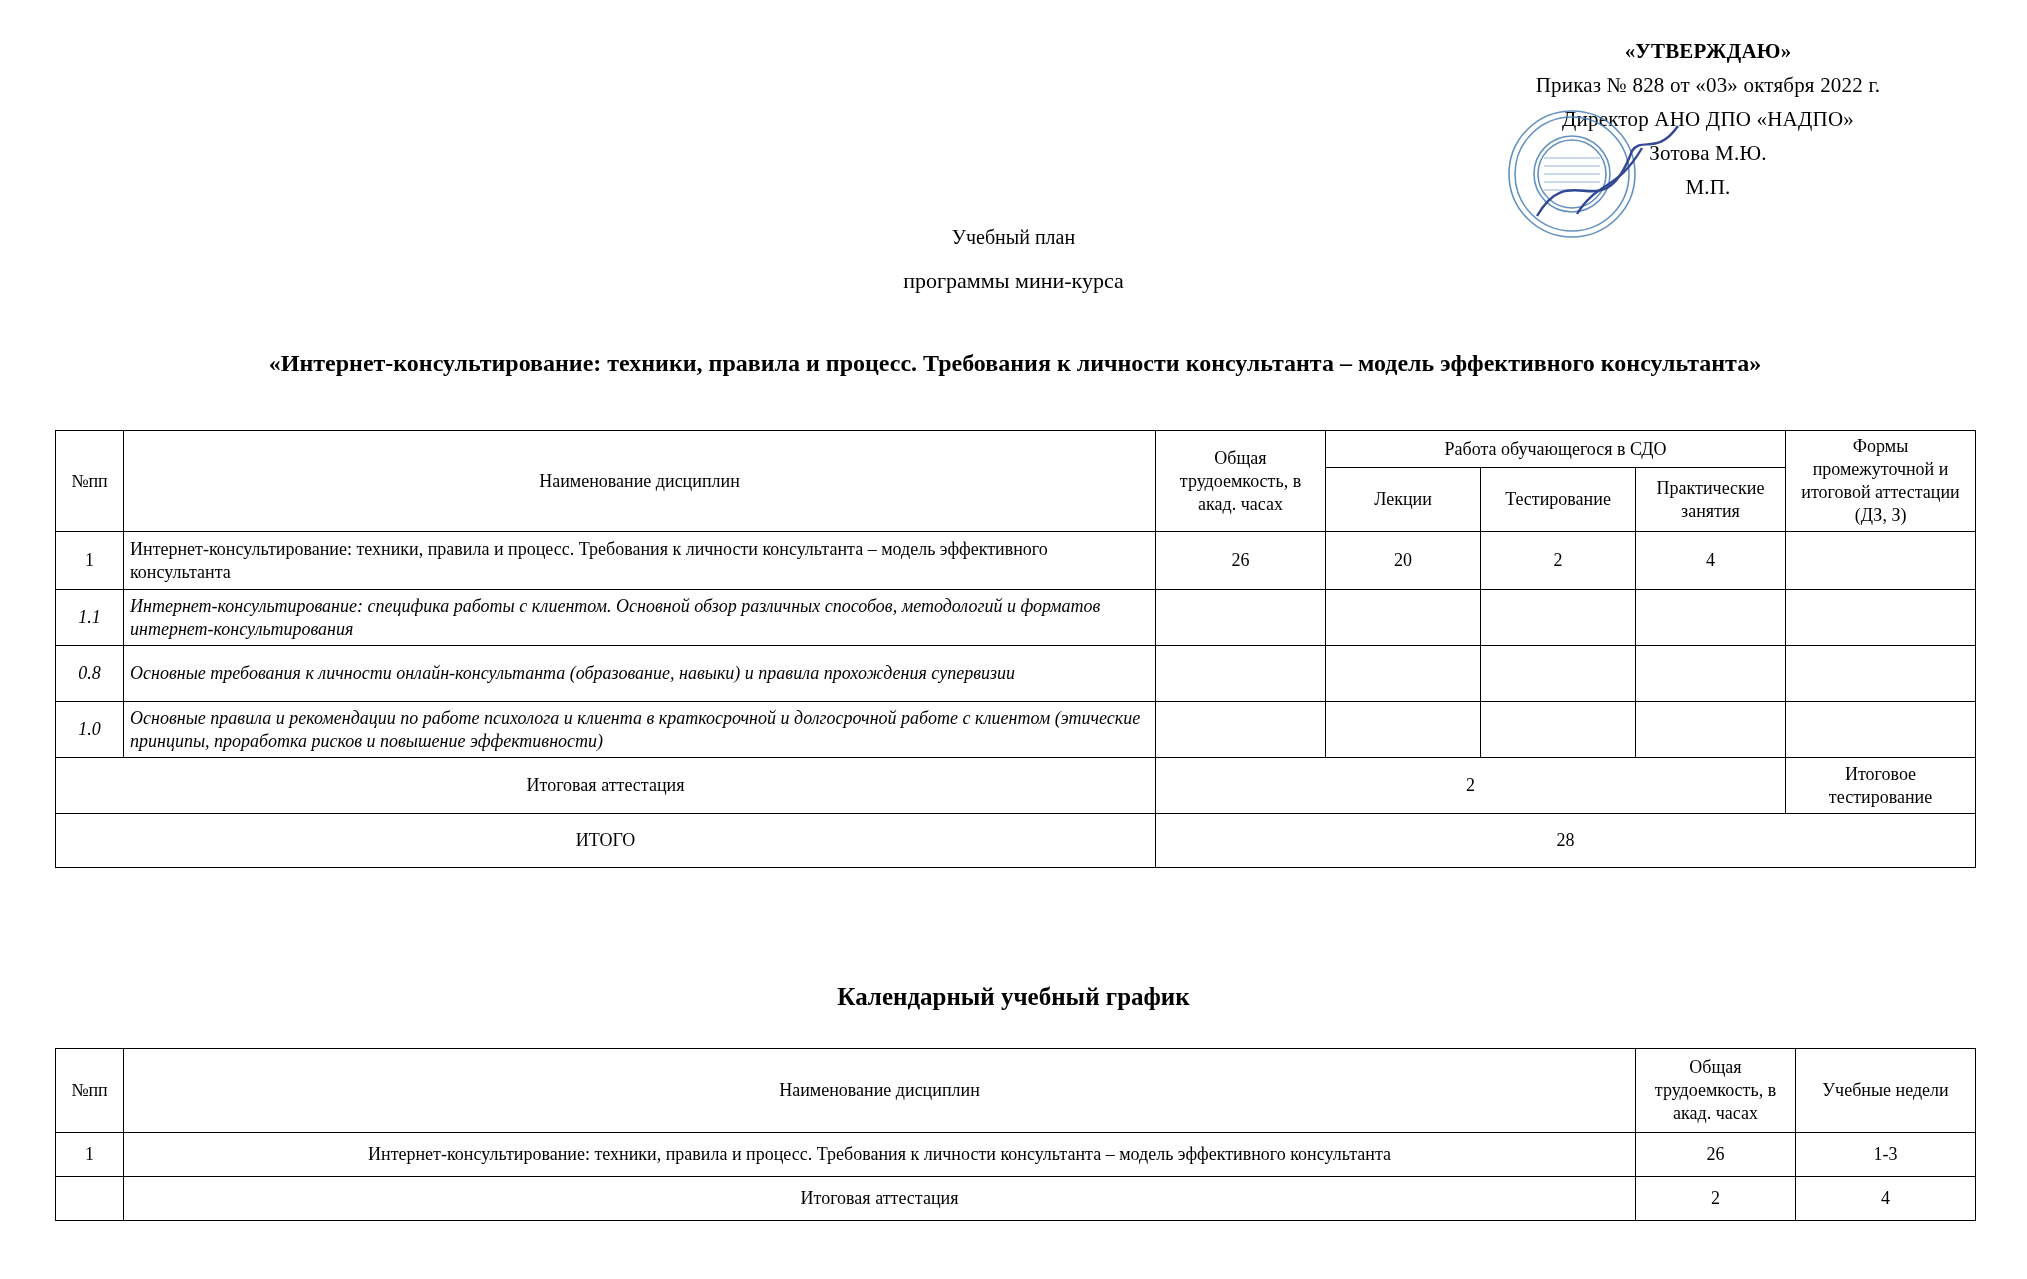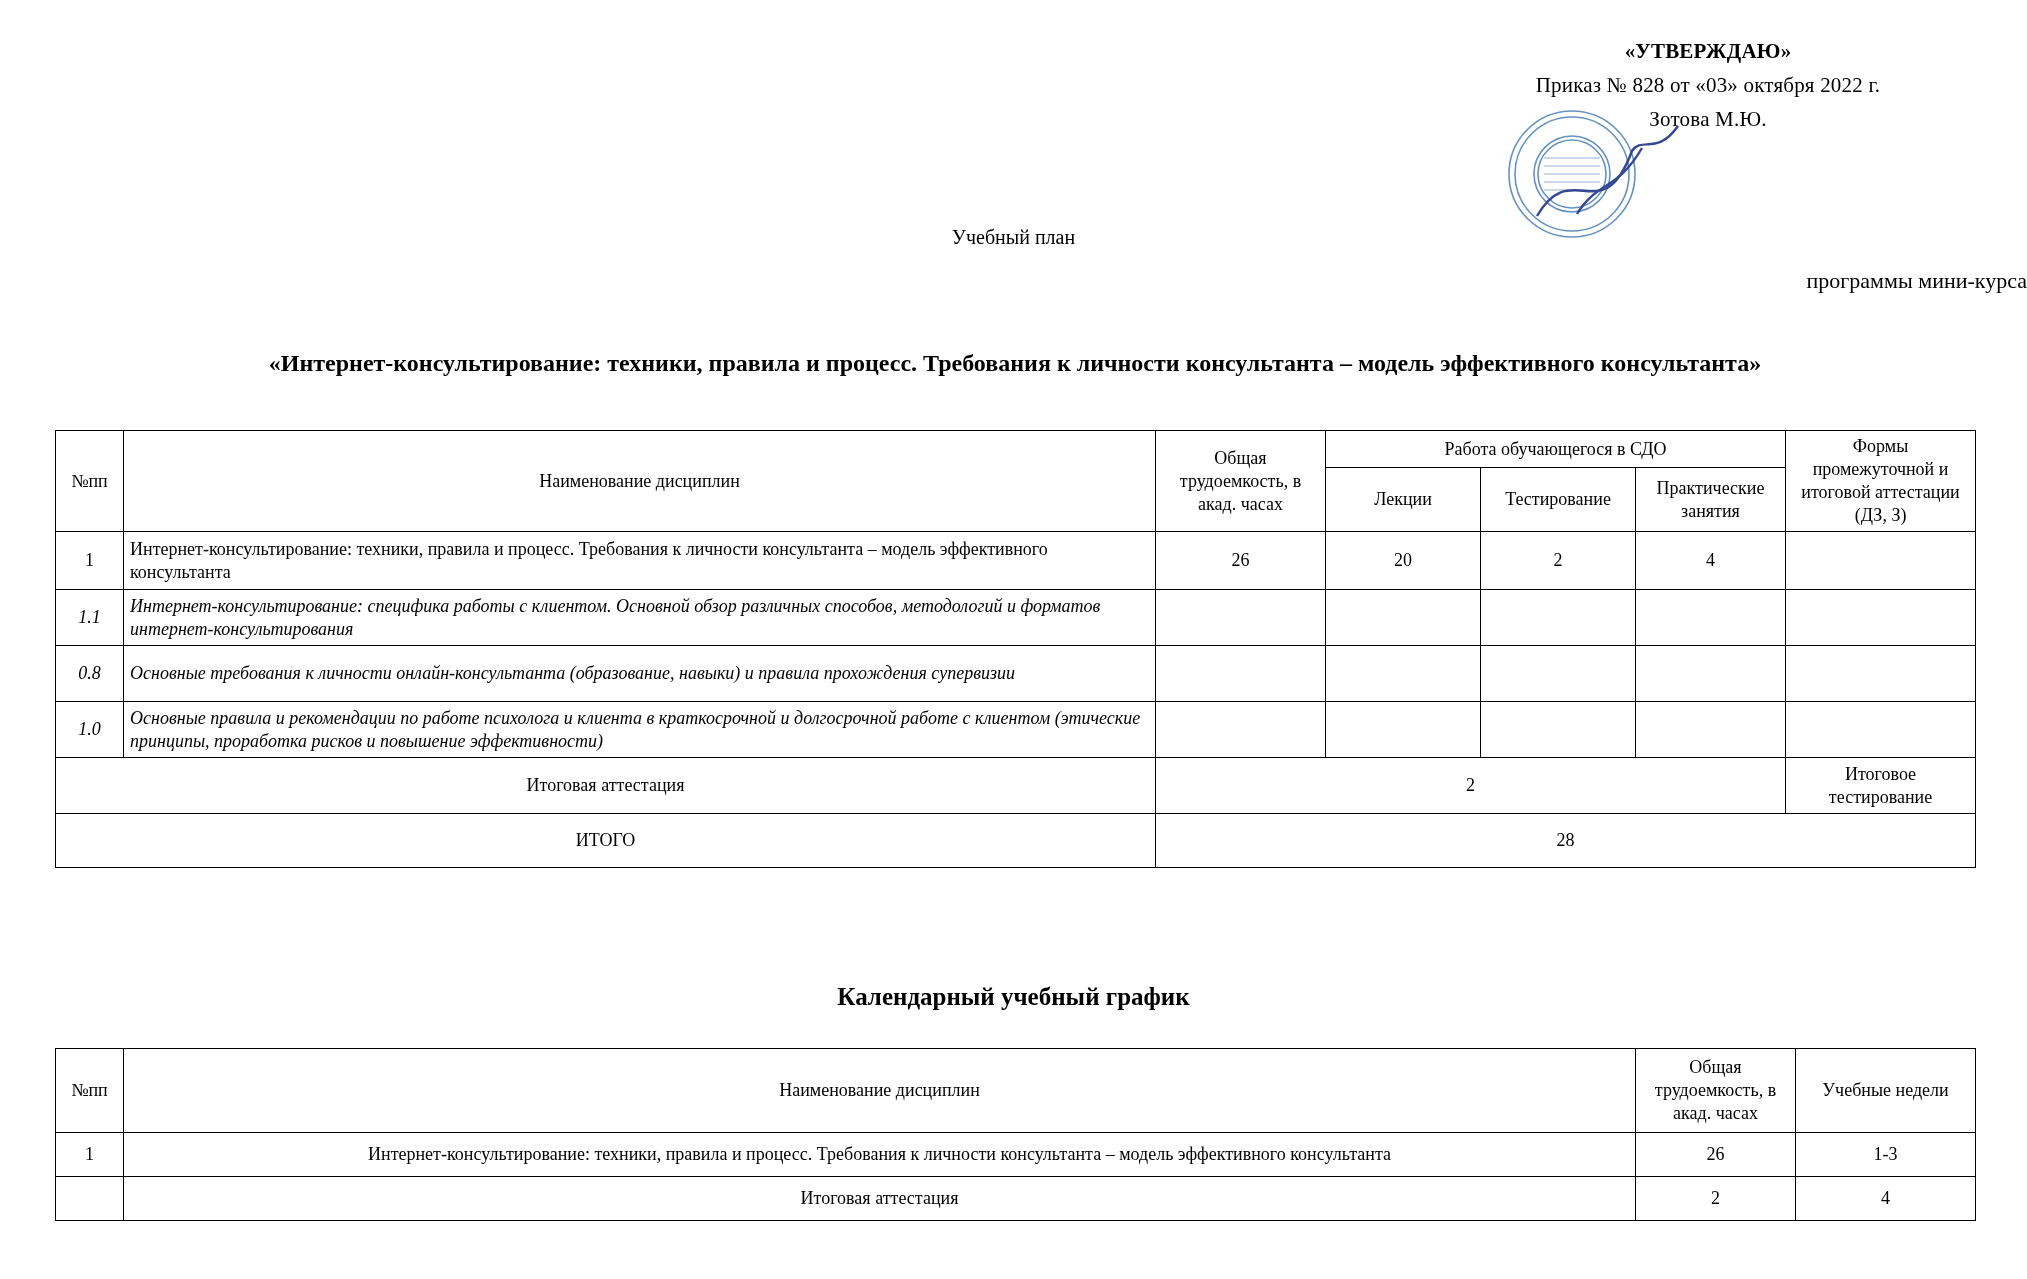--- a/index.html
+++ b/index.html
@@ -53,21 +53,21 @@
     width: 100%;
     text-align: center;
     font-size: 20px;
     line-height: 38px;
   }
   .doc-subtitle {
     position: absolute;
     top: 268px;
     left: 0;
     width: 100%;
-    text-align: right;
+    text-align: center;
     font-size: 22px;
   }
   .course-title {
     position: absolute;
     top: 348px;
     left: 110px;
     width: 1810px;
     text-align: center;
     font-size: 24px;
     font-weight: bold;
@@ -114,21 +114,23 @@
     left: 55px;
     width: 1920px;
   }
 </style>
 </head>
 <body>
 
 <div class="approval">
   <div class="app-line">«УТВЕРЖДАЮ»</div>
   <div class="app-line reg">Приказ № 828 от «03» октября 2022 г.</div>
+  <div class="app-line reg">Директор АНО ДПО «НАДПО»</div>
   <div class="app-line reg">Зотова М.Ю.</div>
+  <div class="app-line reg">М.П.</div>
 </div>
 
 <div class="stamp-wrap">
   <svg width="215" height="160" viewBox="0 0 215 160" xmlns="http://www.w3.org/2000/svg">
     <g fill="none" stroke="#4a7fb5" stroke-width="1.6" opacity="0.85">
       <circle cx="90" cy="78" r="63"></circle>
       <circle cx="90" cy="78" r="57"></circle>
       <circle cx="90" cy="78" r="38"></circle>
       <circle cx="90" cy="78" r="34"></circle>
     </g>

